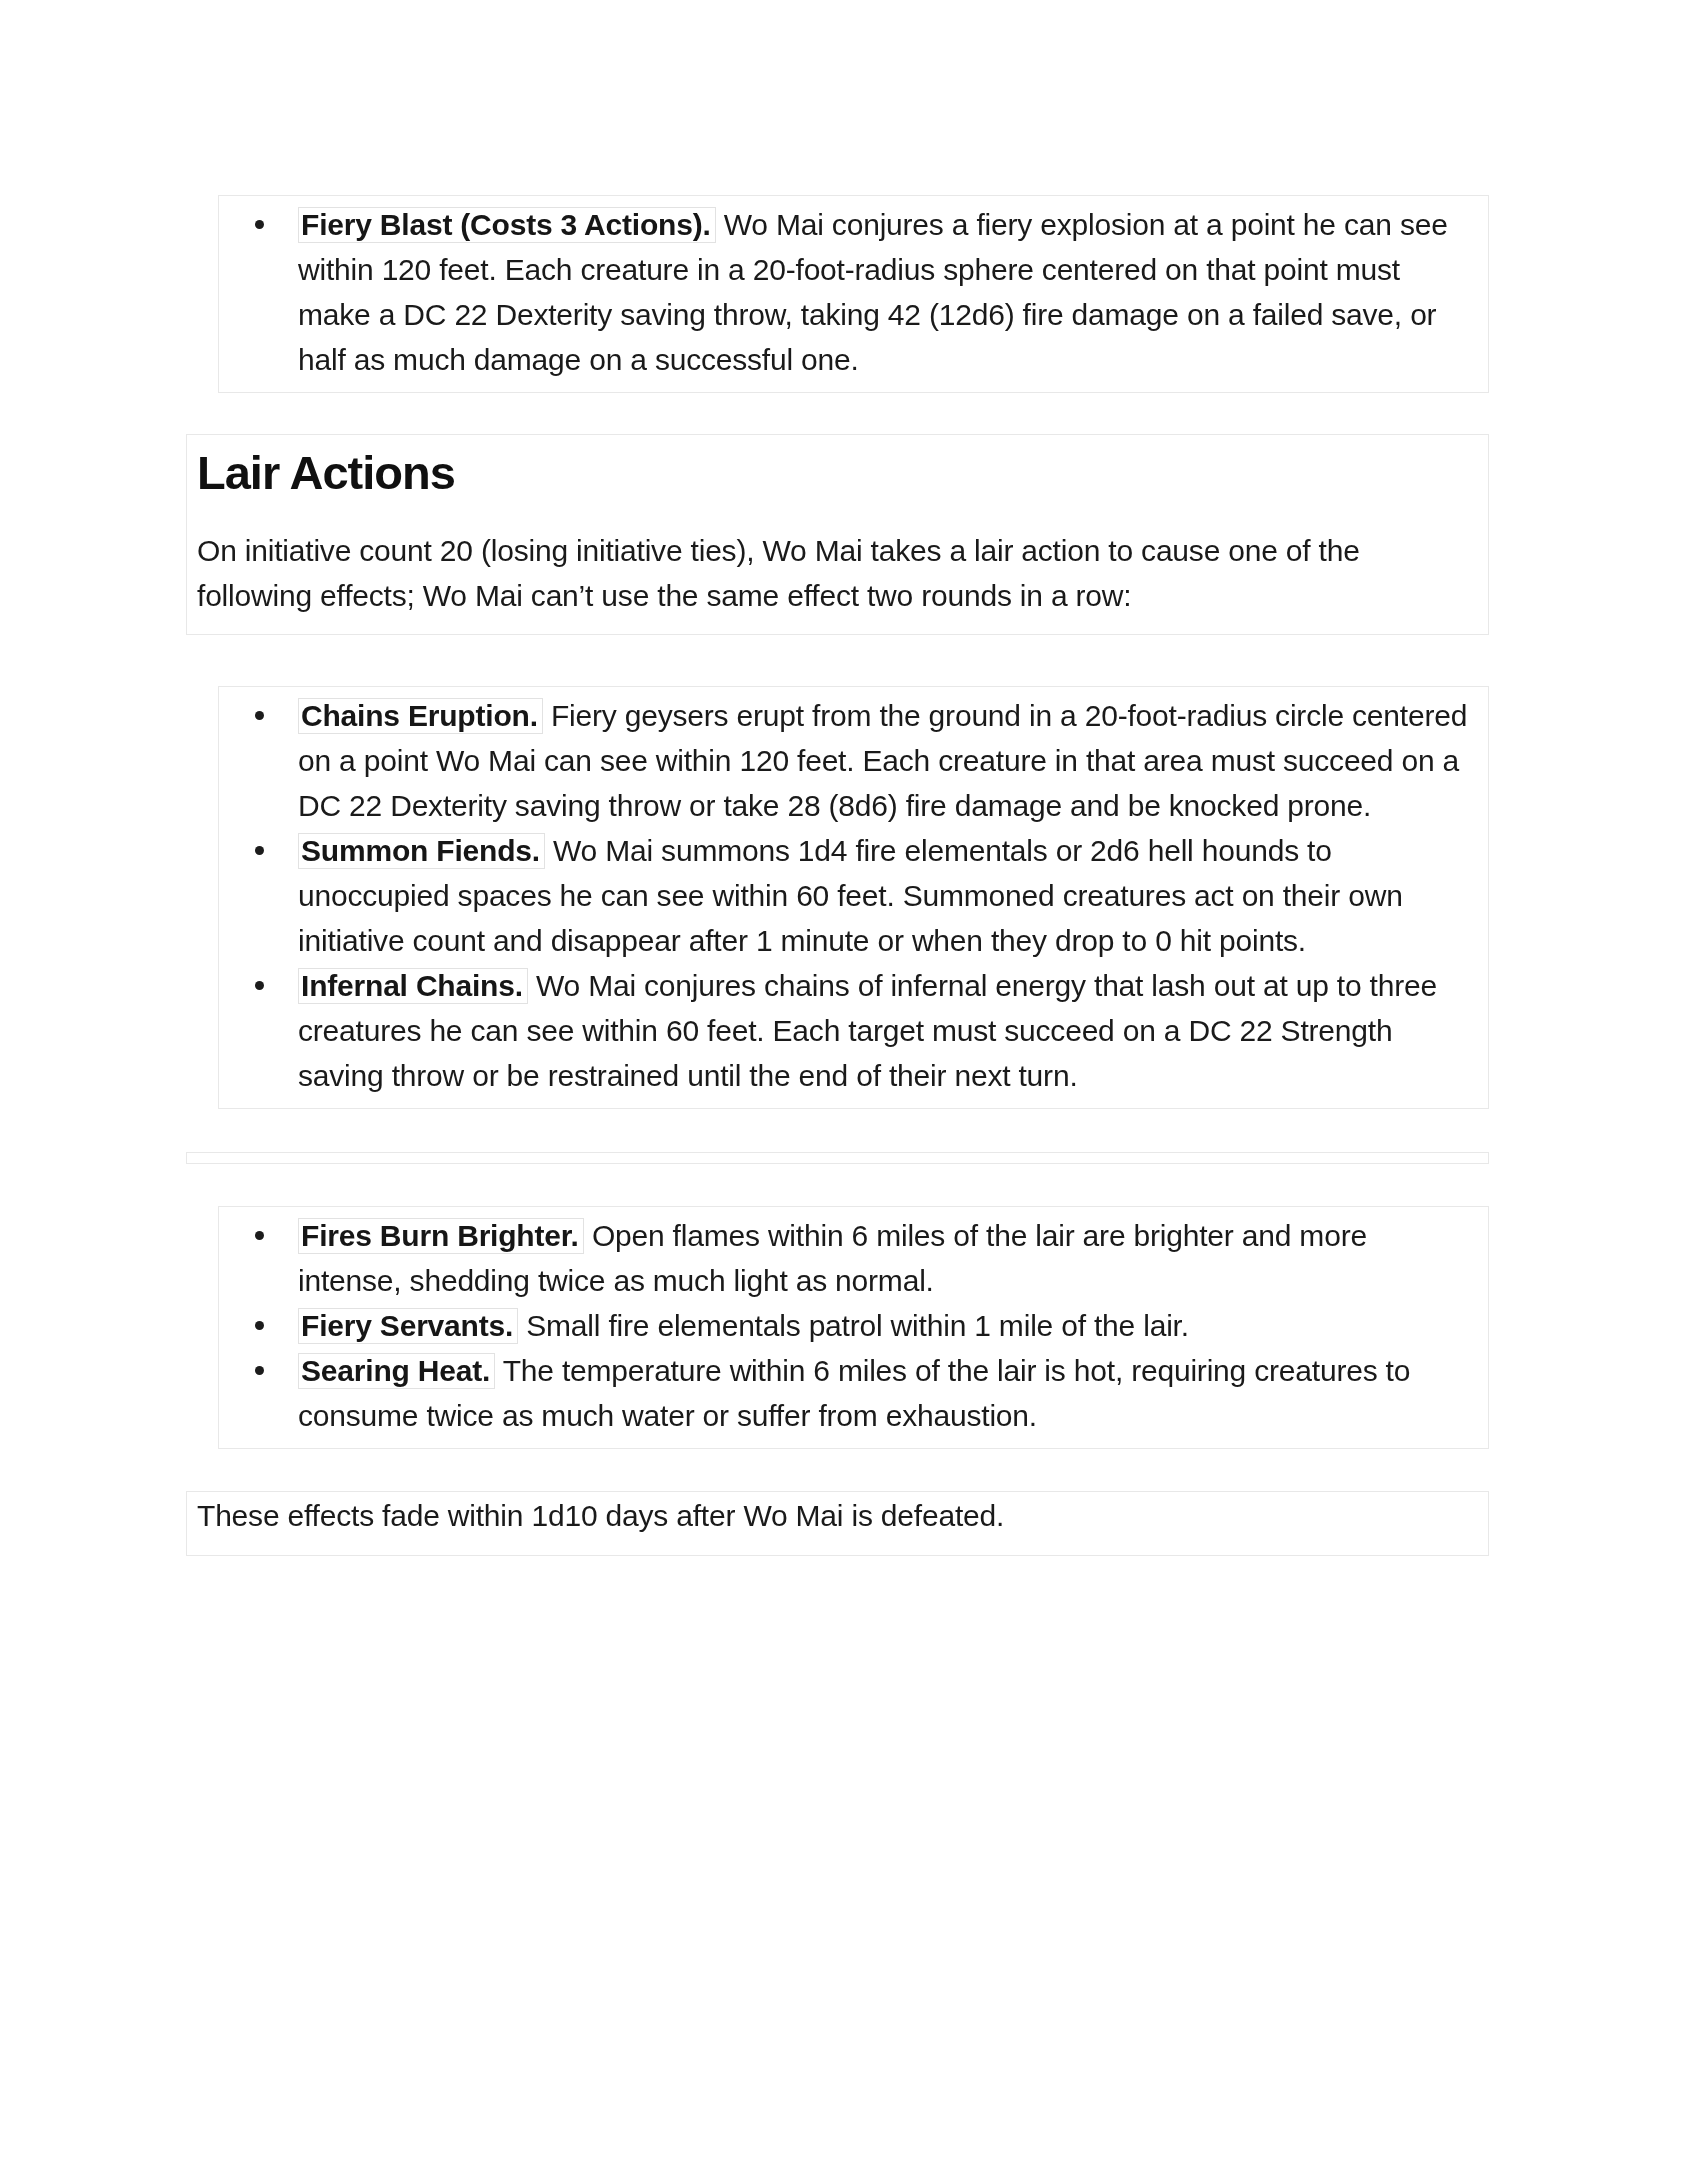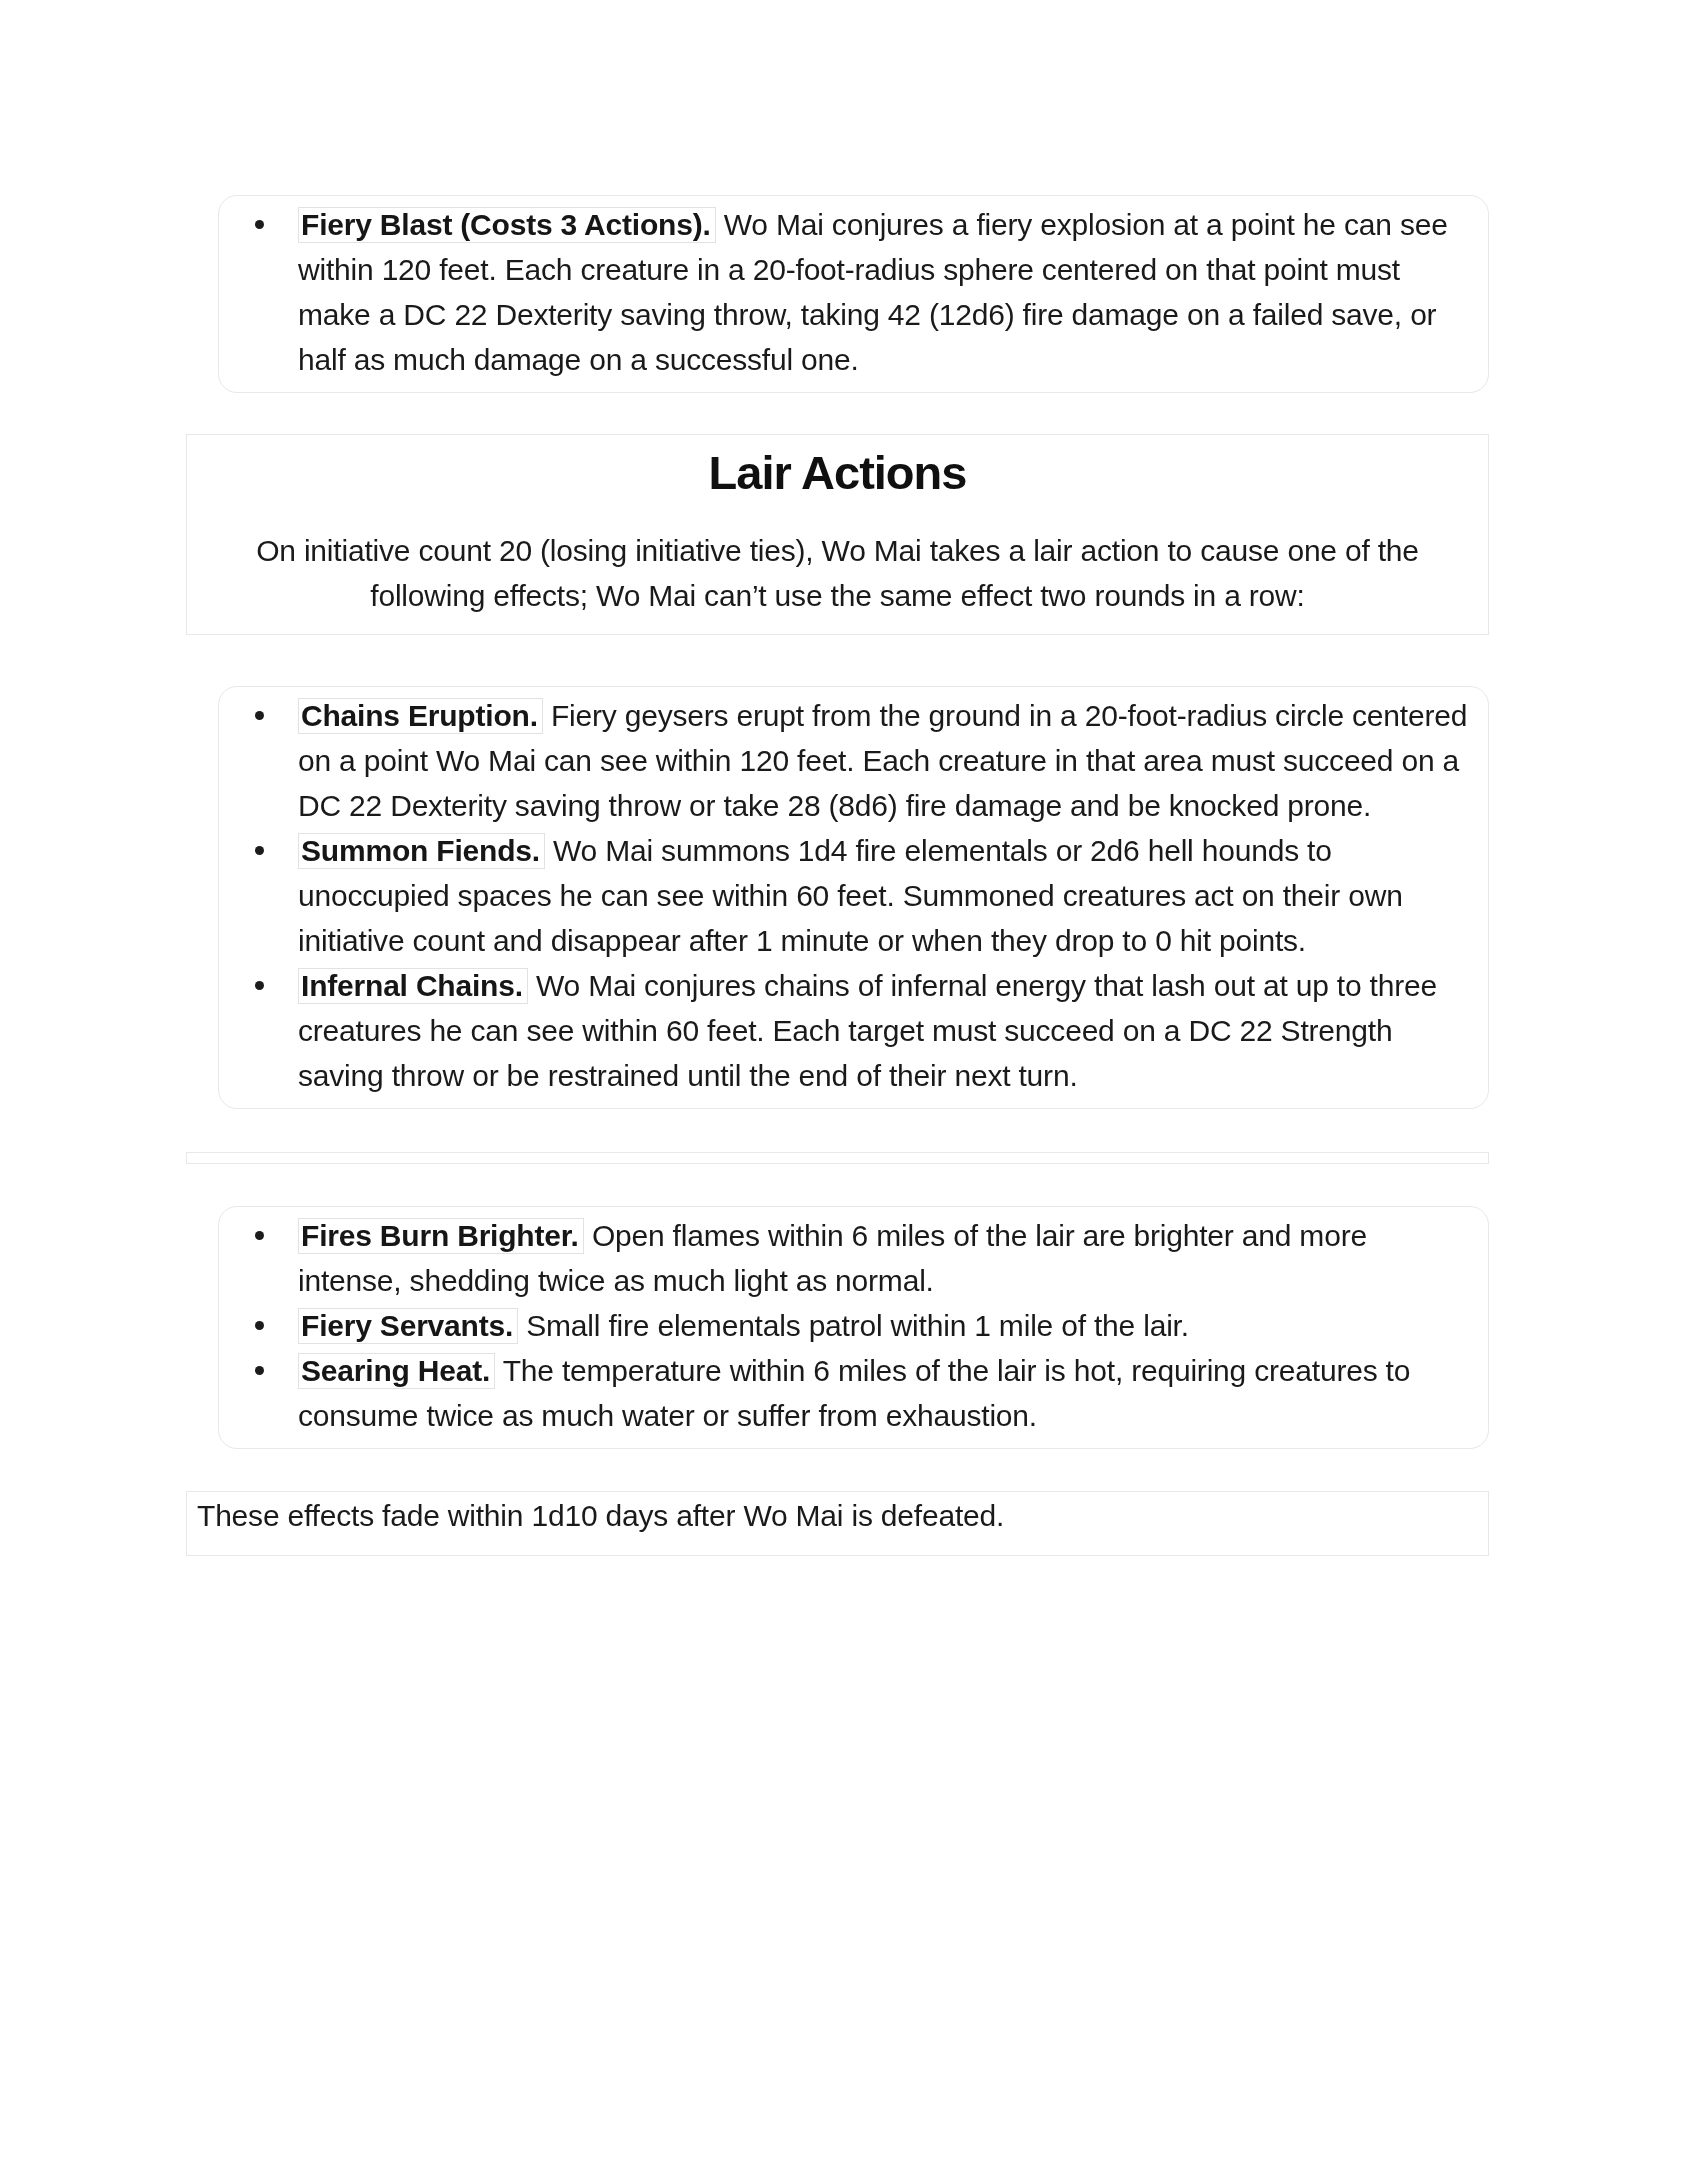--- a/index.html
+++ b/index.html
@@ -25,25 +25,23 @@
     border: 1px solid #e8e8e8;
     background: #ffffff;
     box-sizing: border-box;
     font-size: 30px;
     line-height: 45px;
     letter-spacing: -0.2px;
   }
   .list-block {
     margin-left: 32px;
     padding: 6px 14px 10px 10px;
-    border-radius: 19px;
   }
   .section-block {
     padding: 2px 10px 8px 10px;
-    text-align: center;
   }
   .footer-block {
     padding: 1px 10px 17px 10px;
   }
   h2 {
     font-size: 47px;
     line-height: 55px;
     font-weight: 700;
     letter-spacing: -1px;
     color: #101010;

